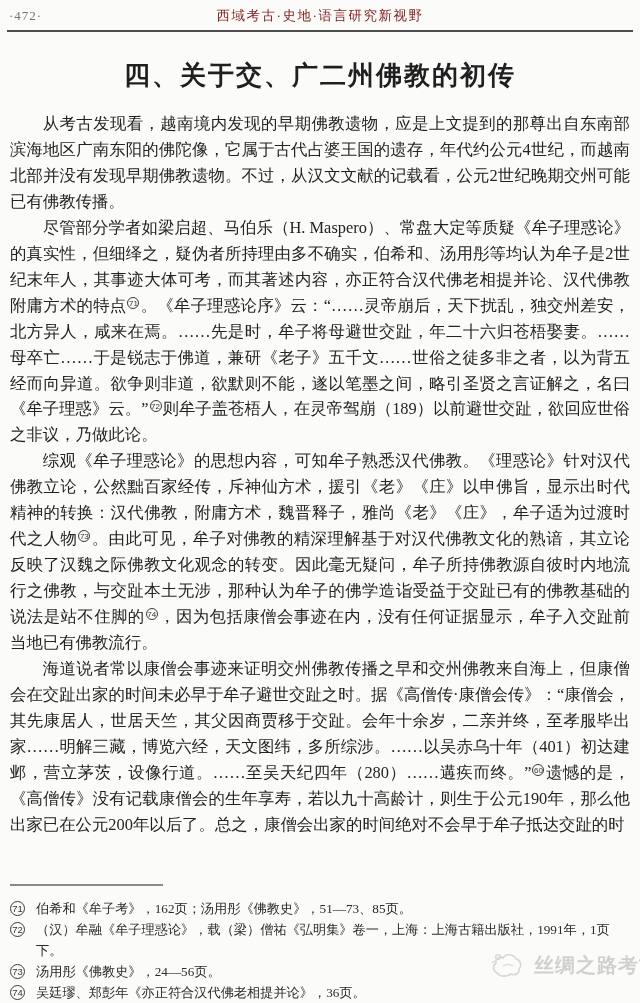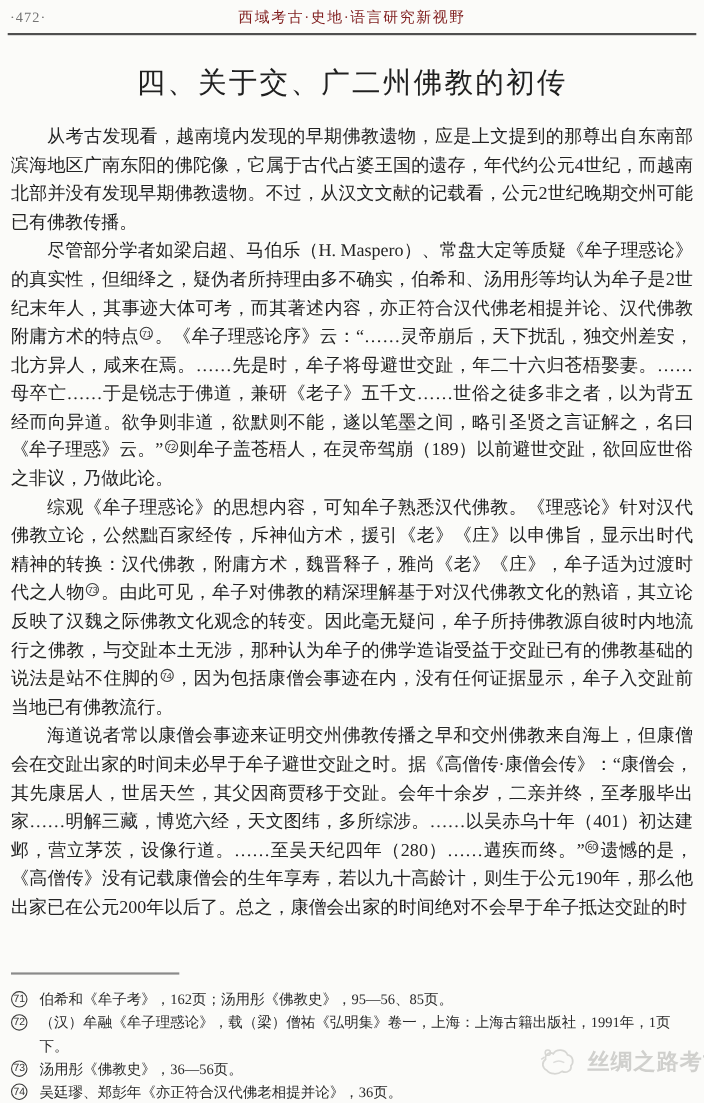--- a/index.html
+++ b/index.html
@@ -23,21 +23,21 @@
   }
   .headrule {
     position: absolute; top: 30px; left: 7px; width: 626px; height: 2px;
     background: #4f4f4f;
   }
 
   
   .title {
     position: absolute; top: 58px; left: 0; width: 100%;
     margin: 0; text-align: center;
-    font-size: 26px; font-weight: normal; letter-spacing: 2px; color: #1f1f1f;
+    font-size: 26px; font-weight: bold; letter-spacing: 2px; color: #1f1f1f;
   }
 
   
   .bodytext {
     position: absolute; top: 111px; left: 10px; width: 620px;
     text-align: justify;
     text-justify: inter-ideograph;
   }
   .bodytext p {
     margin: 0;
@@ -114,29 +114,29 @@
   <p><span>综观《牟子理惑论》的思想内容，可知牟子熟悉汉代佛教。《理惑论》针对汉代佛教立论，公然黜百家经传，斥神仙方术，援引《老》《庄》以申佛旨，显示出时代精神的转换：汉代佛教，附庸方术，魏晋释子，雅尚《老》《庄》，牟子适为过渡时代之人物</span><span class="fnref">73</span><span>。由此可见，牟子对佛教的精深理解基于对汉代佛教文化的熟谙，其立论反映了汉魏之际佛教文化观念的转变。因此毫无疑问，牟子所持佛教源自彼时内地流行之佛教，与交趾本土无涉，那种认为牟子的佛学造诣受益于交趾已有的佛教基础的说法是站不住脚的</span><span class="fnref">74</span><span>，因为包括康僧会事迹在内，没有任何证据显示，牟子入交趾前当地已有佛教流行。</span></p>
 
   <p><span>海道说者常以康僧会事迹来证明交州佛教传播之早和交州佛教来自海上，但康僧会在交趾出家的时间未必早于牟子避世交趾之时。据《高僧传·康僧会传》：“康僧会，其先康居人，世居天竺，其父因商贾移于交趾。会年十余岁，二亲并终，至孝服毕出家……明解三藏，博览六经，天文图纬，多所综涉。……以吴赤乌十年（401）初达建邺，营立茅茨，设像行道。……至吴天纪四年（280）……遘疾而终。”</span><span class="fnref">60</span><span>遗憾的是，《高僧传》没有记载康僧会的生年享寿，若以九十高龄计，则生于公元190年，那么他出家已在公元200年以后了。总之，康僧会出家的时间绝对不会早于牟子抵达交趾的时</span></p>
 </main>
 
 <div class="fnsep"></div>
 
 <section class="footnotes">
   <div class="fn">
     <span class="fn-num">71</span>
-    <span class="fn-text">伯希和《牟子考》，162页；汤用彤《佛教史》，95—56、85页。</span>
+    <span class="fn-text">伯希和《牟子考》，162页；汤用彤《佛教史》，51—73、85页。</span>
   </div>
   <div class="fn">
     <span class="fn-num">72</span>
     <span class="fn-text">（汉）牟融《牟子理惑论》，载（梁）僧祐《弘明集》卷一，上海：上海古籍出版社，1991年，1页下。</span>
   </div>
   <div class="fn">
     <span class="fn-num">73</span>
-    <span class="fn-text">汤用彤《佛教史》，36—56页。</span>
+    <span class="fn-text">汤用彤《佛教史》，24—56页。</span>
   </div>
   <div class="fn">
     <span class="fn-num">74</span>
     <span class="fn-text">吴廷璆、郑彭年《亦正符合汉代佛老相提并论》，36页。</span>
   </div>
 
 </section>
 
 <div class="watermark">
   <svg width="38" height="32" viewBox="0 0 38 32" fill="none">

